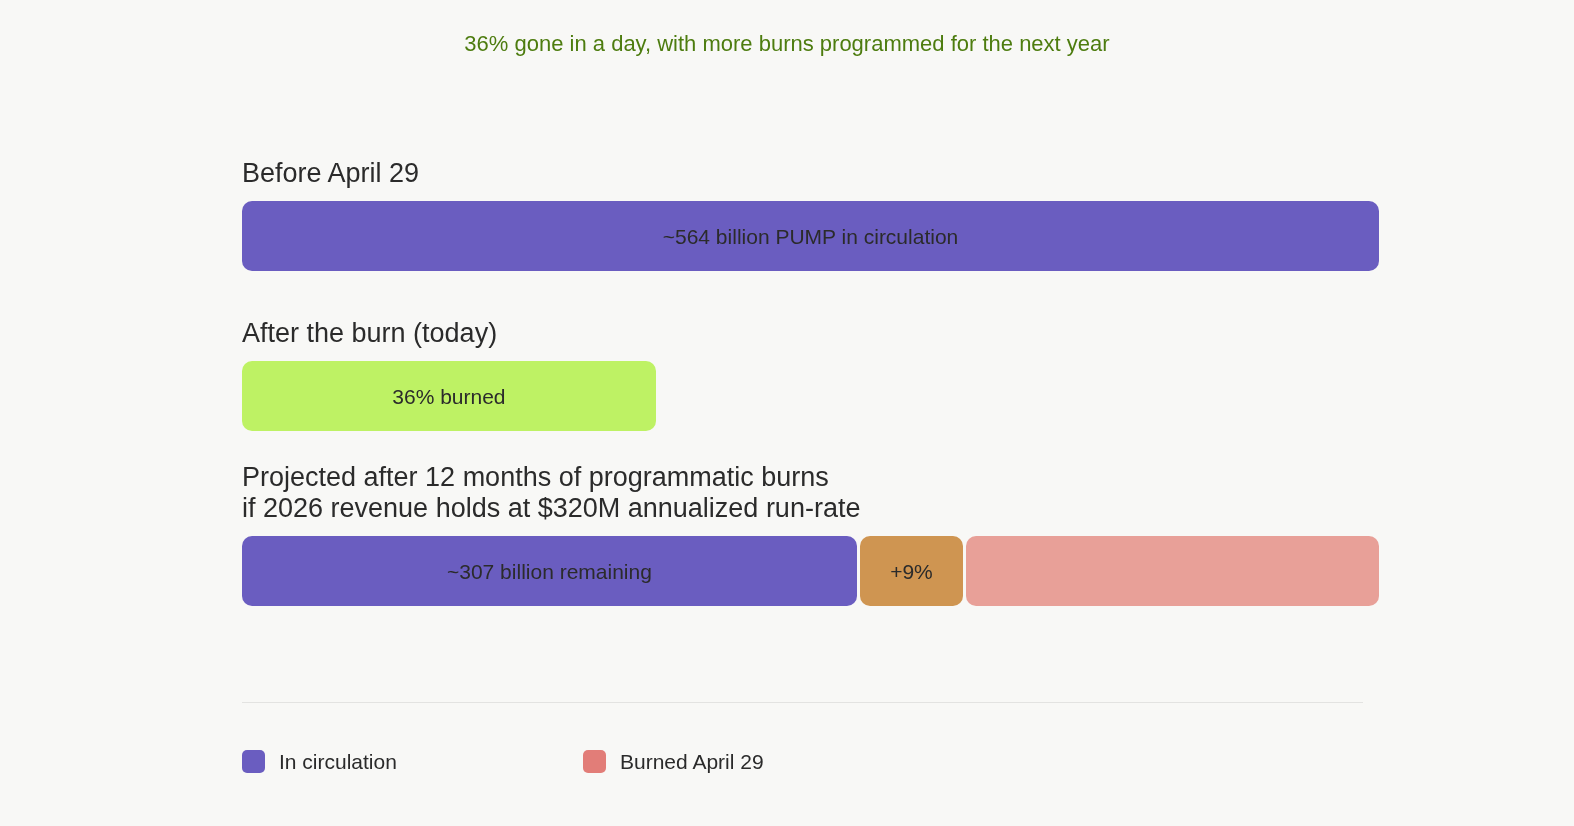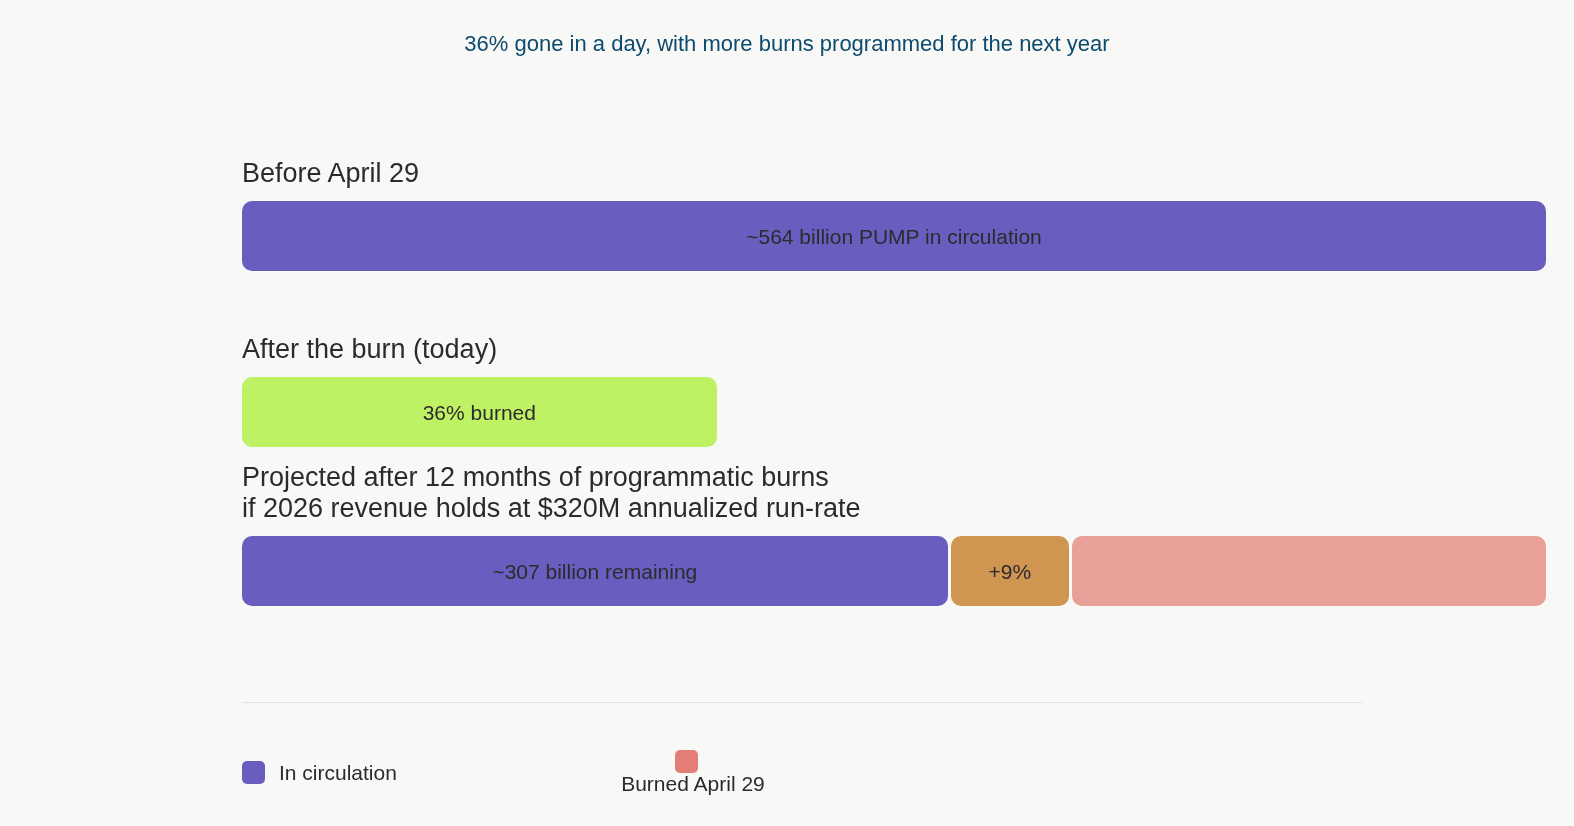--- a/index.html
+++ b/index.html
@@ -34,55 +34,55 @@
     font-size: 29px;
     font-weight: 700;
     color: #141414;
     letter-spacing: -0.2px;
     line-height: 1.2;
     margin: 0;
   }
   .chart-subtitle {
     font-size: 22px;
     font-weight: 400;
-    color: #0c4a6e;
+    color: #4d7c0f;
     line-height: 1.3;
     margin: 14px 0 0 0;
   }
 
   
   .content {
     position: absolute;
     left: 242px;
     top: 0;
     width: 1121px;
   }
 
   .group {
     position: absolute;
     left: 0;
     width: 1121px;
   }
   .group-1 { top: 158px; }
-  .group-2 { top: 318px; margin-top: 16px; }
+  .group-2 { top: 318px; }
   .group-3 { top: 462px; }
 
   .group-label {
     font-size: 27px;
     font-weight: 400;
     color: #2b2b2b;
     line-height: 31px;
     margin: 0 0 12px 0;
     white-space: pre-line;
   }
 
   .bar-track {
     position: relative;
     display: flex;
-    width: 1304px;
+    width: 1137px;
     height: 70px;
     gap: 3px;
   }
 
   .bar-seg {
     height: 70px;
     border-radius: 10px;
     display: flex;
     align-items: center;
     justify-content: center;
@@ -112,26 +112,27 @@
     background: #e3e3e1;
   }
 
   
   .legend {
     position: absolute;
     left: 242px;
     top: 750px;
     display: flex;
     align-items: center;
+    gap: 48px;
   }
   .legend-item {
     display: flex;
     align-items: center;
   }
-  .legend-item + .legend-item { margin-left: 4px; flex-direction: column; }
+  .legend-item + .legend-item { margin-left: 13px; }
   .legend-swatch {
     width: 23px;
     height: 23px;
     border-radius: 5px;
     flex: none;
   }
   .legend-text {
     font-size: 21px;
     font-weight: 400;
     color: #2b2b2b;

